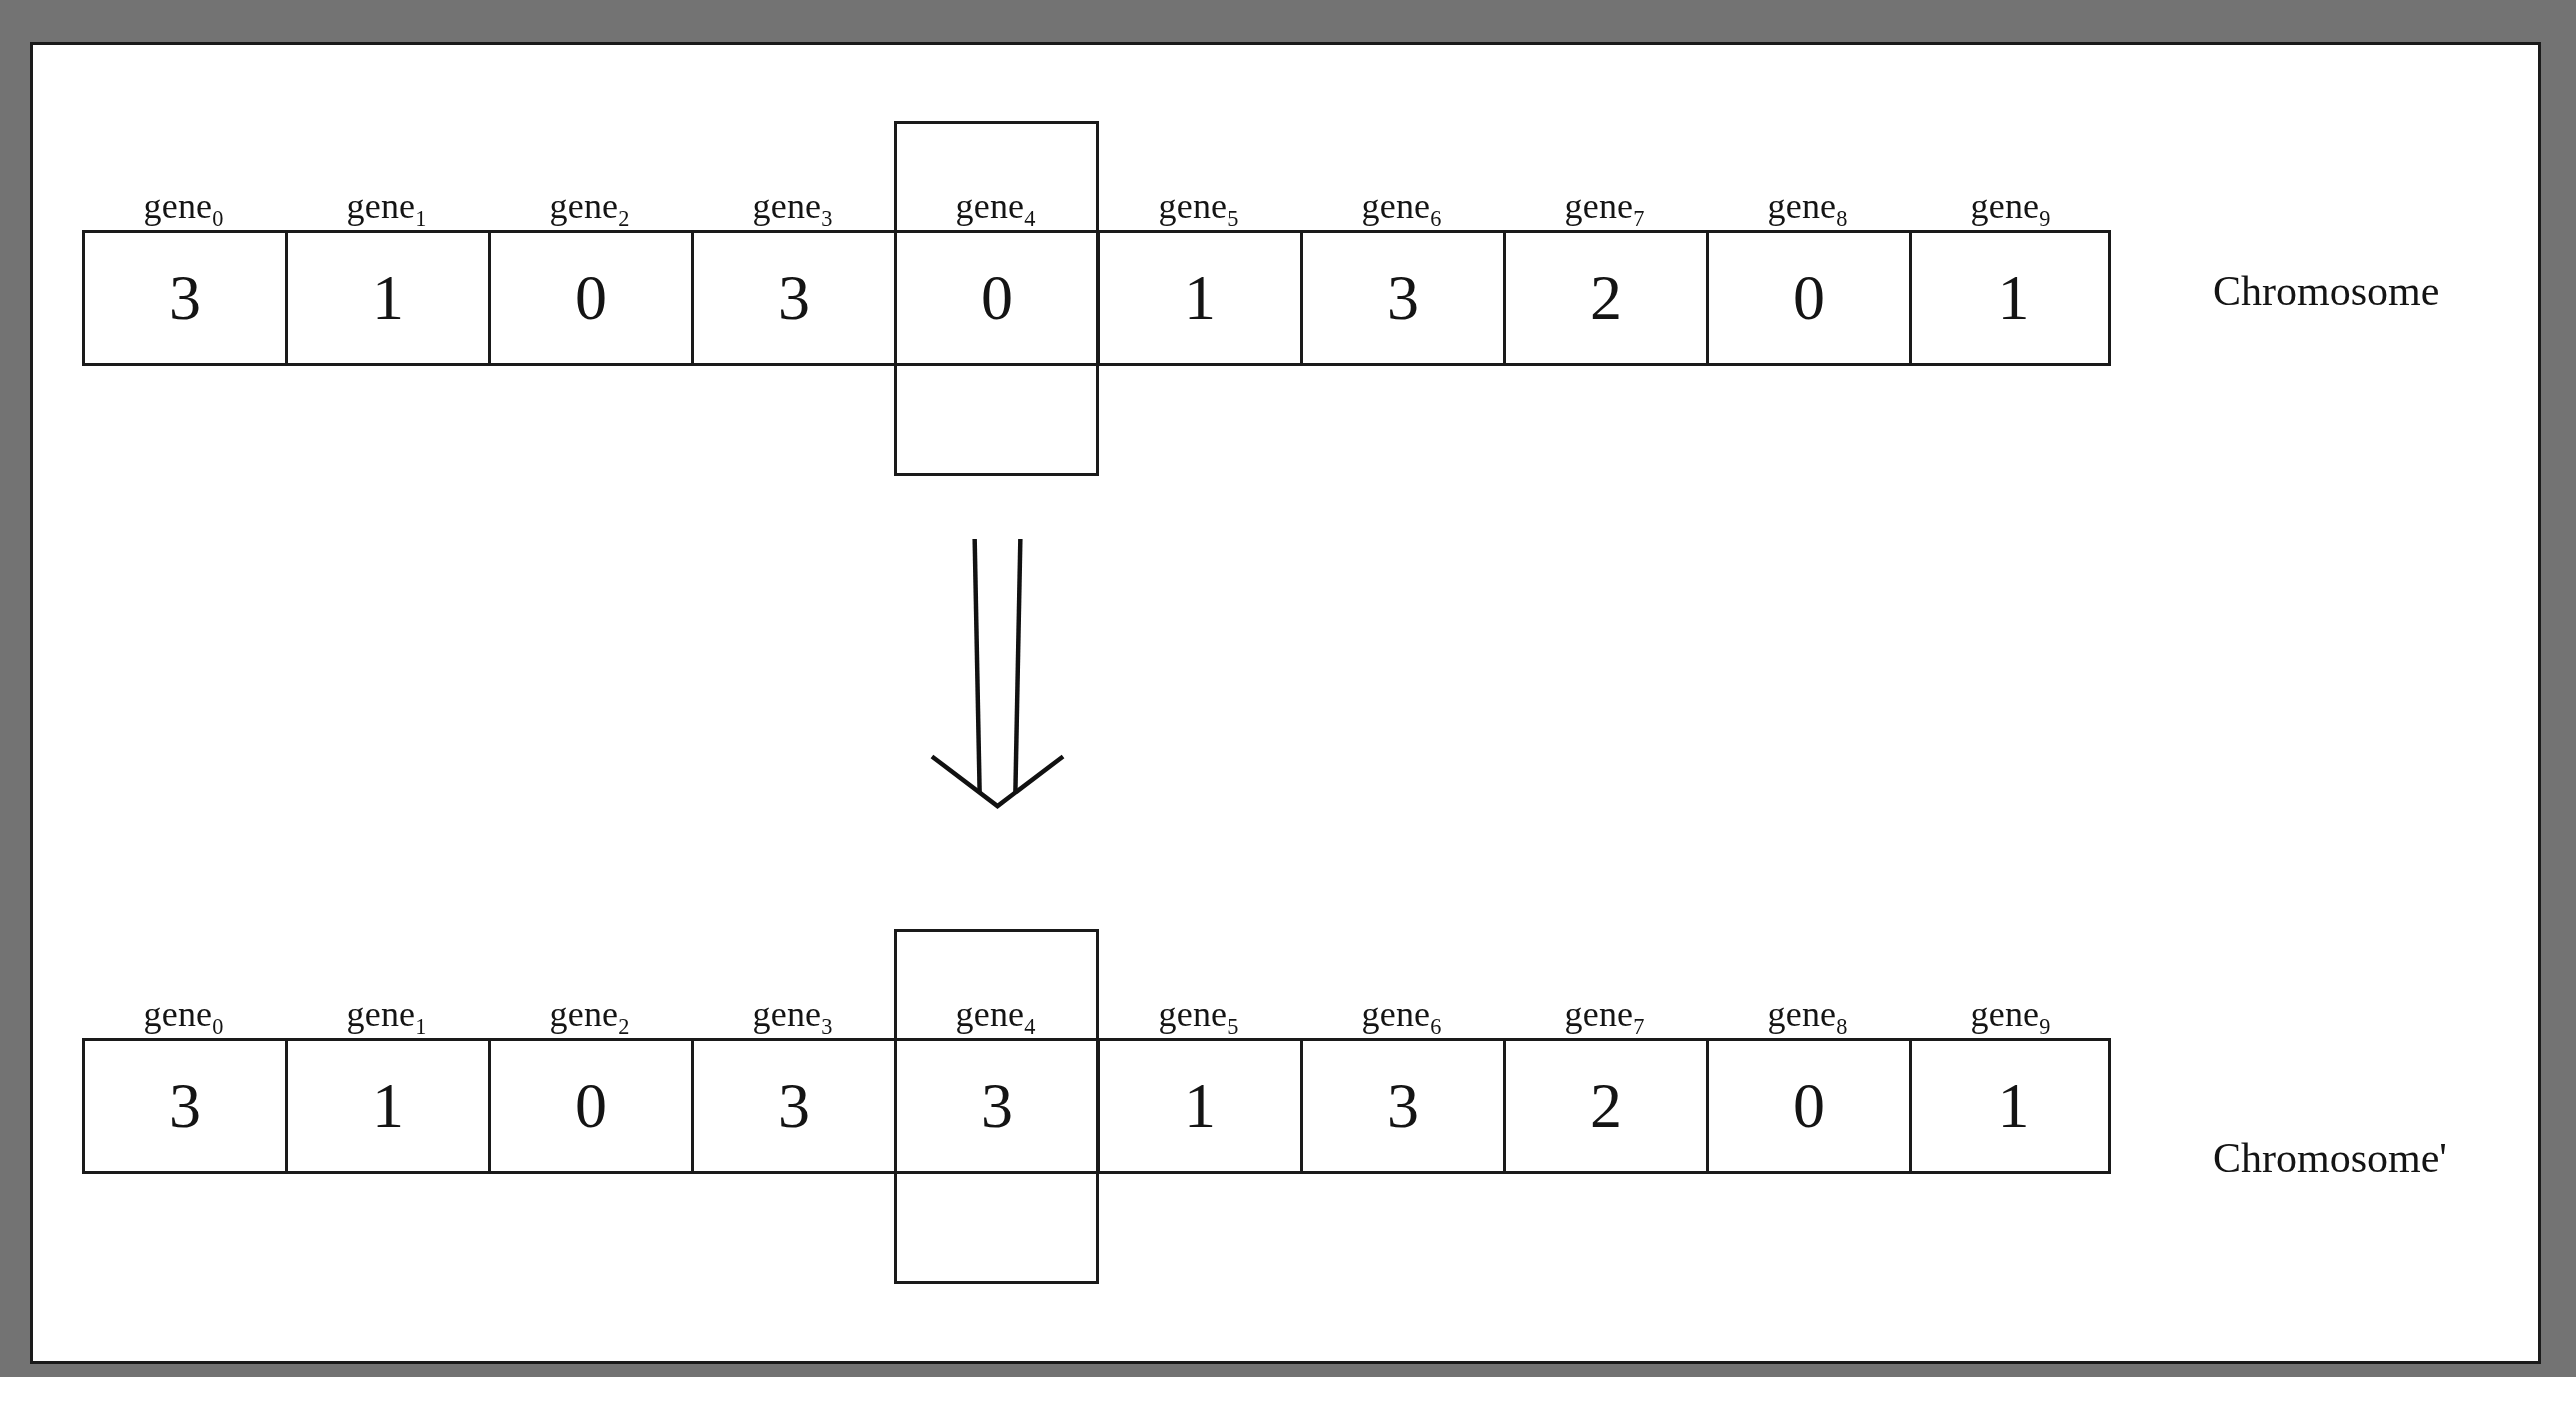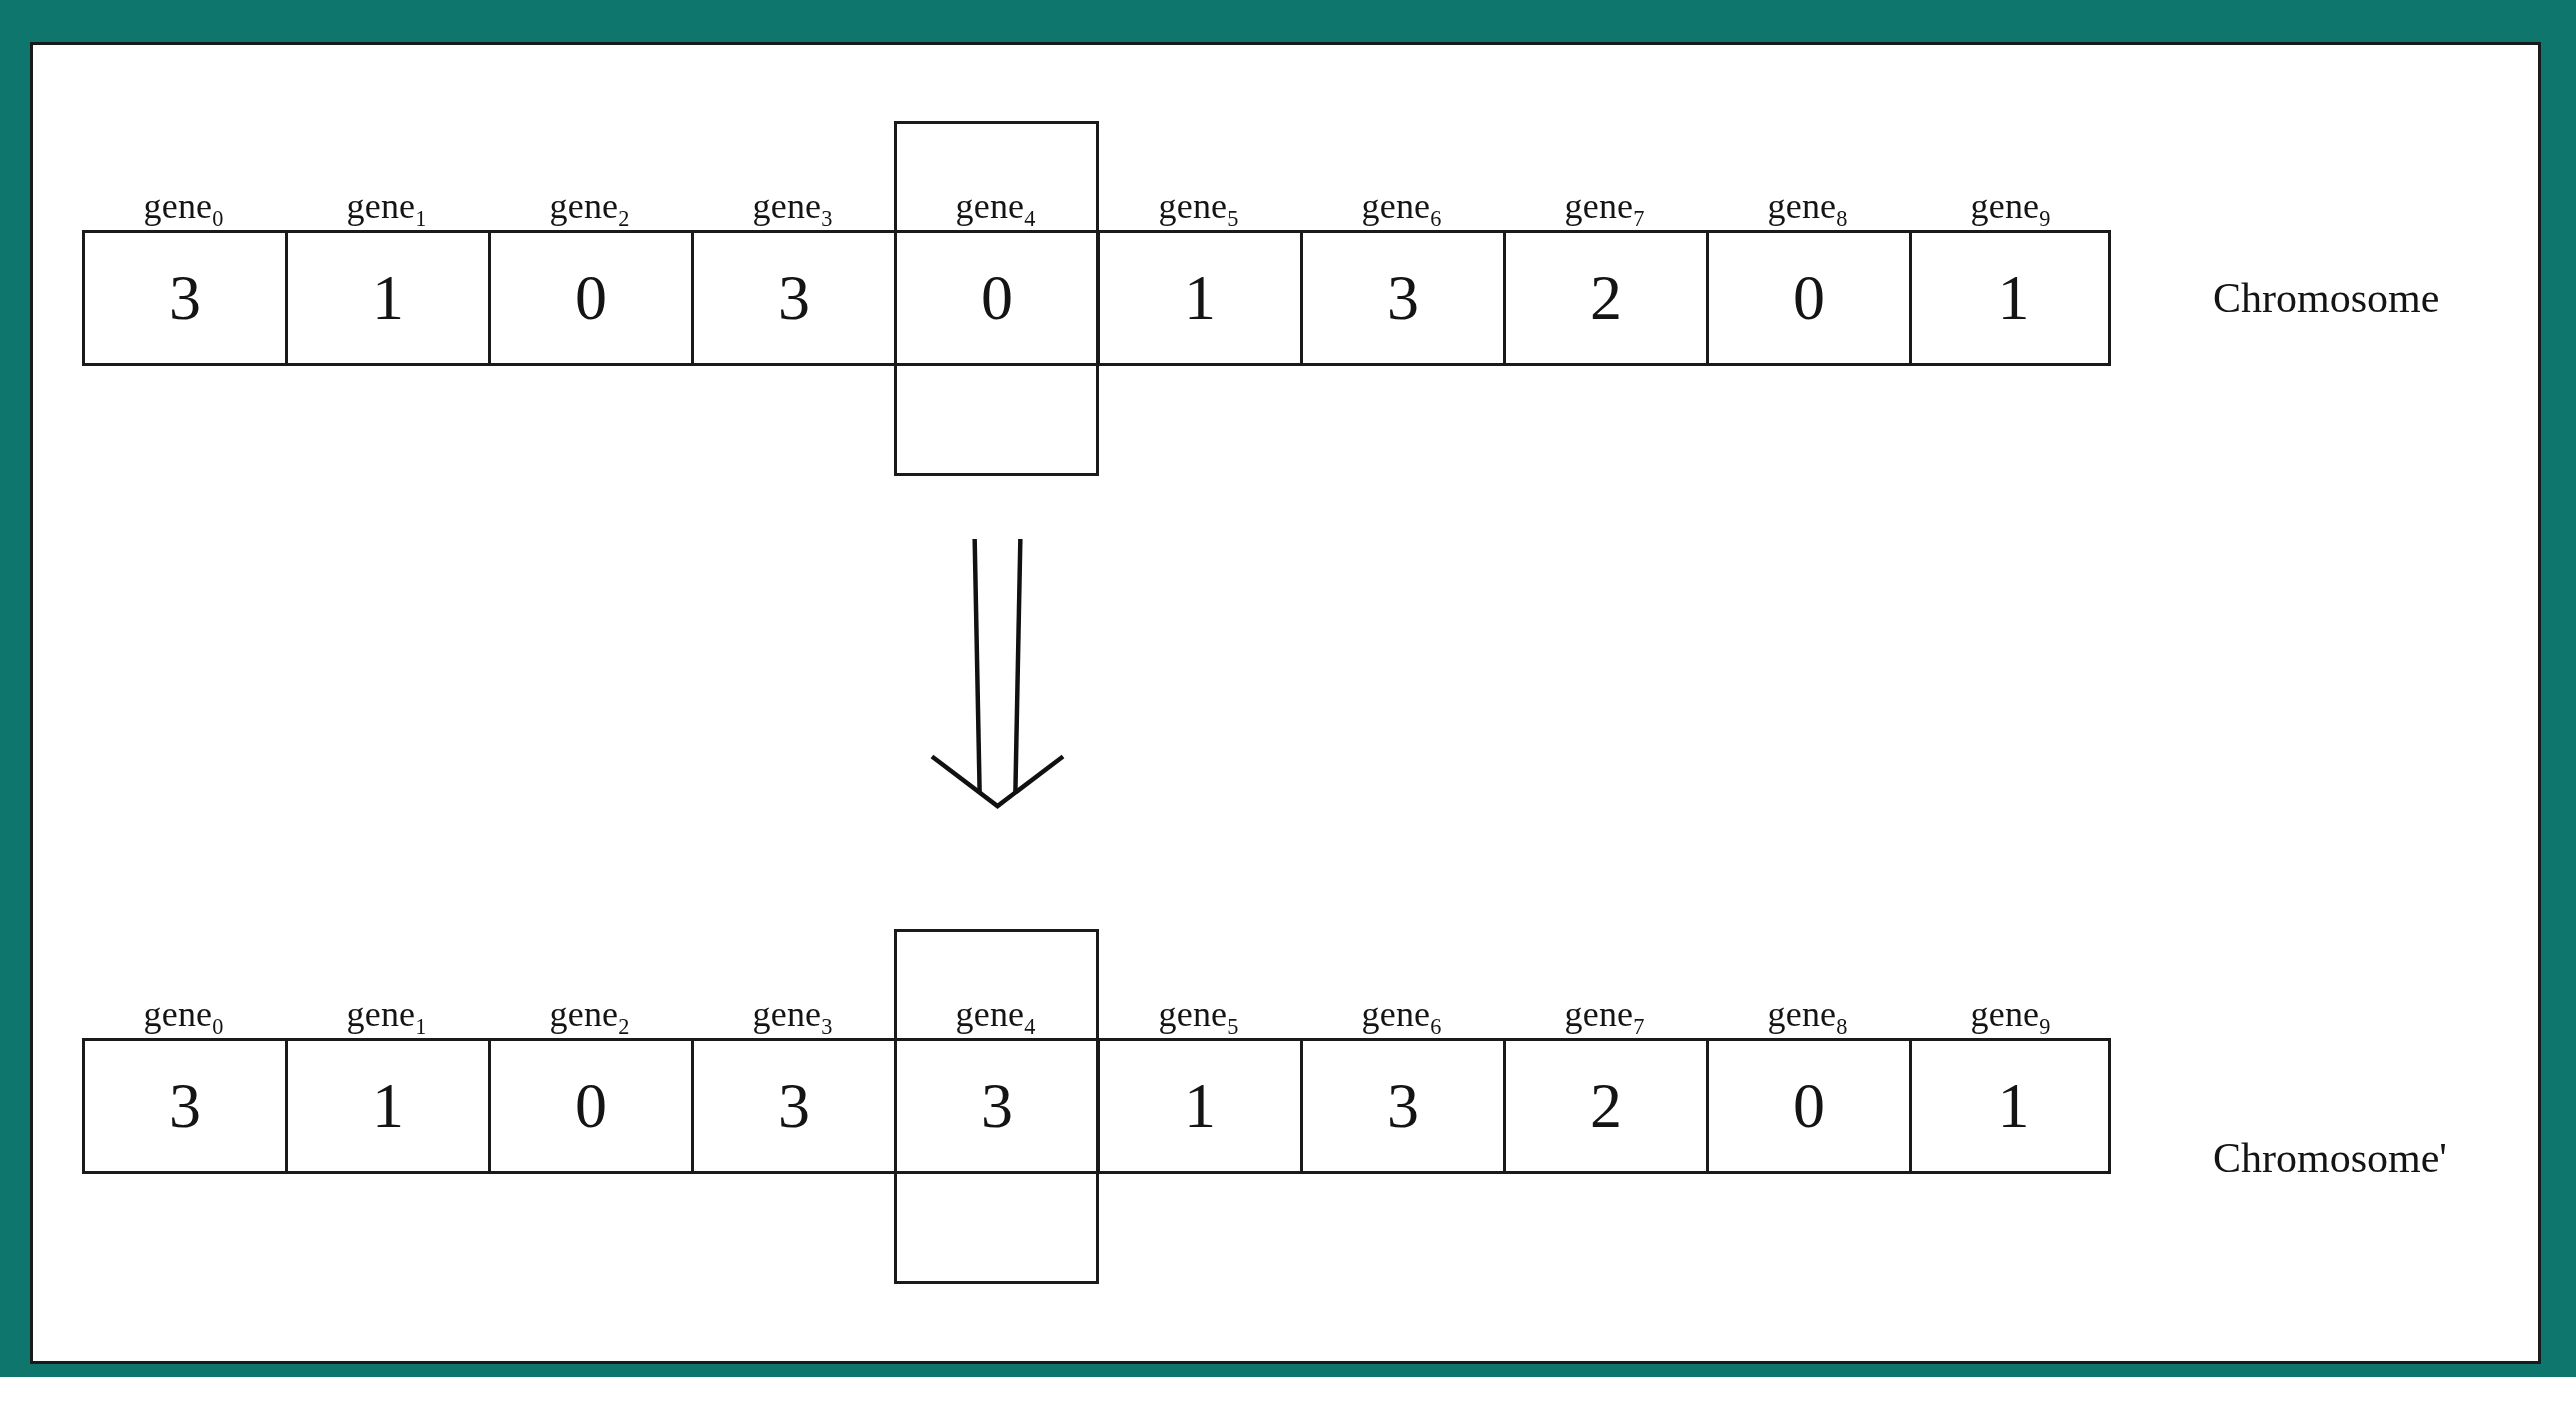--- a/index.html
+++ b/index.html
@@ -8,21 +8,21 @@
     background: #ffffff;
   }
   body {
     font-family: "Liberation Serif", "DejaVu Serif", serif;
   }
 
   #canvas {
     position: relative;
     width: 2576px;
     height: 1377px;
-    background: #0f766e;
+    background: #737373;
     overflow: hidden;
   }
 
   
   .figure-frame {
     position: absolute;
     left: 30px;
     top: 42px;
     width: 2511px;
     height: 1322px;
@@ -98,21 +98,21 @@
   .highlight-box.bottom { left: 894px; top: 929px;  width: 205px; height: 355px; }
 
   
   .side-caption {
     position: absolute;
     font-size: 42px;
     line-height: 1;
     color: #141414;
     white-space: nowrap;
   }
-  .side-caption.top    { left: 2213px; top: 277px; }
+  .side-caption.top    { left: 2213px; top: 270px; }
   .side-caption.bottom { left: 2213px; top: 1137px; }
 
   
   .mutation-arrow {
     position: absolute;
     left: 914px;
     top: 531px;
     width: 169px;
     height: 288px;
   }

